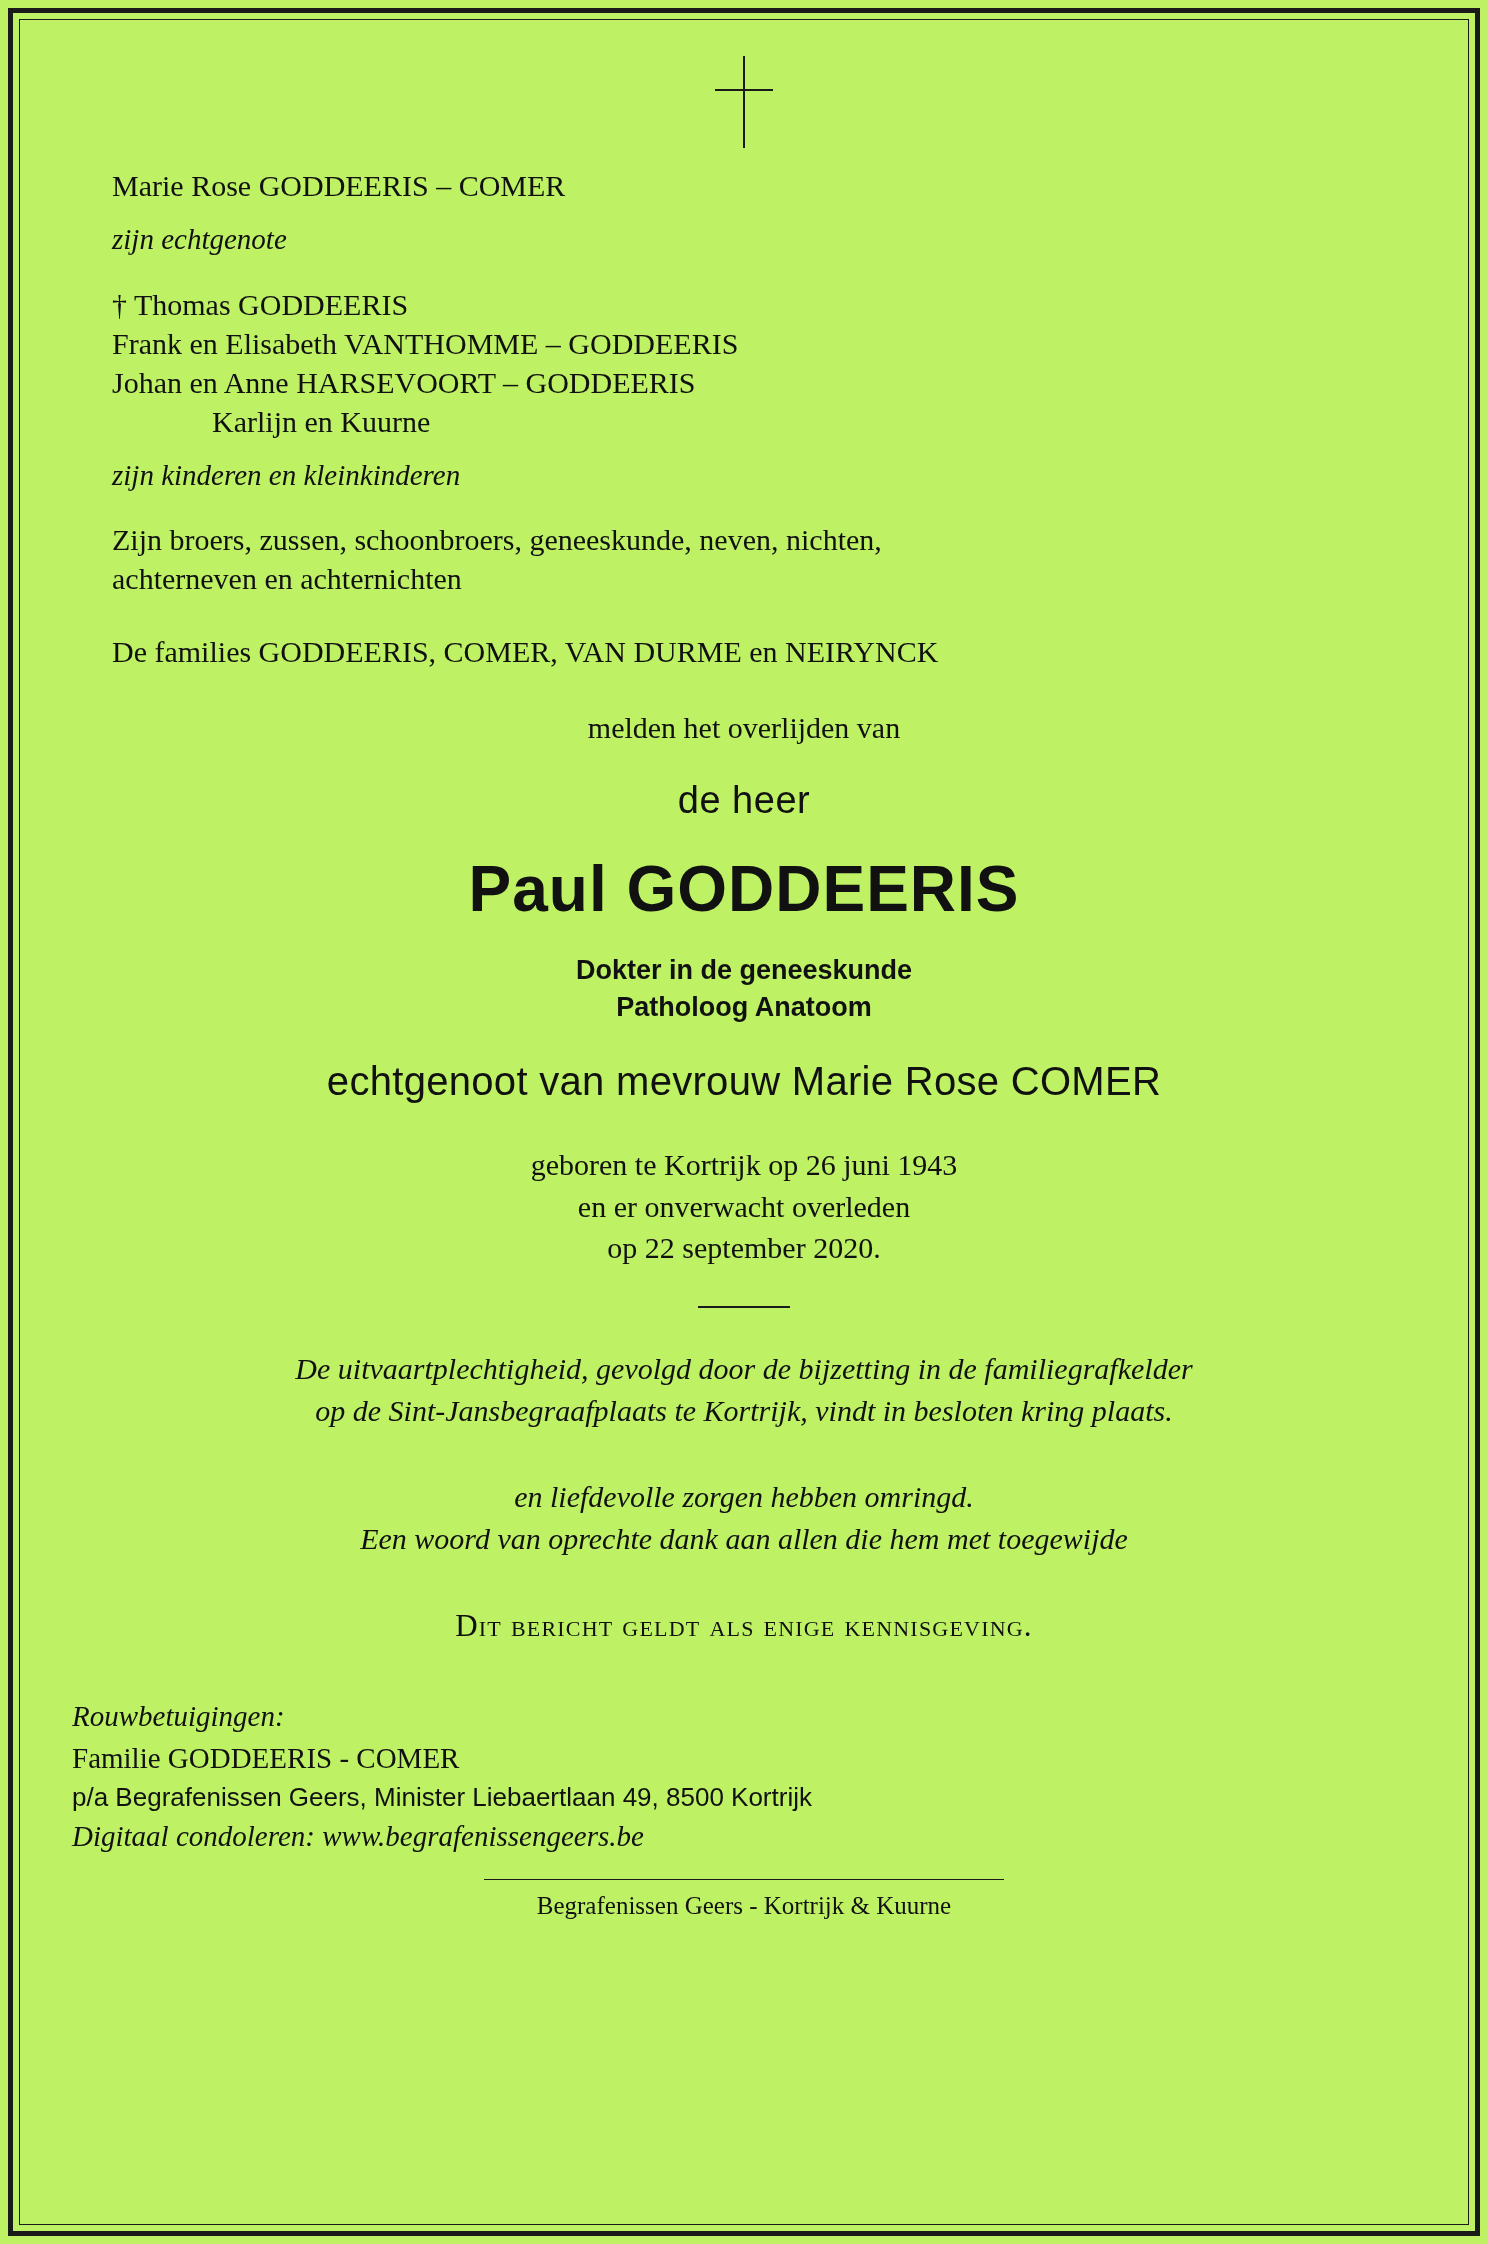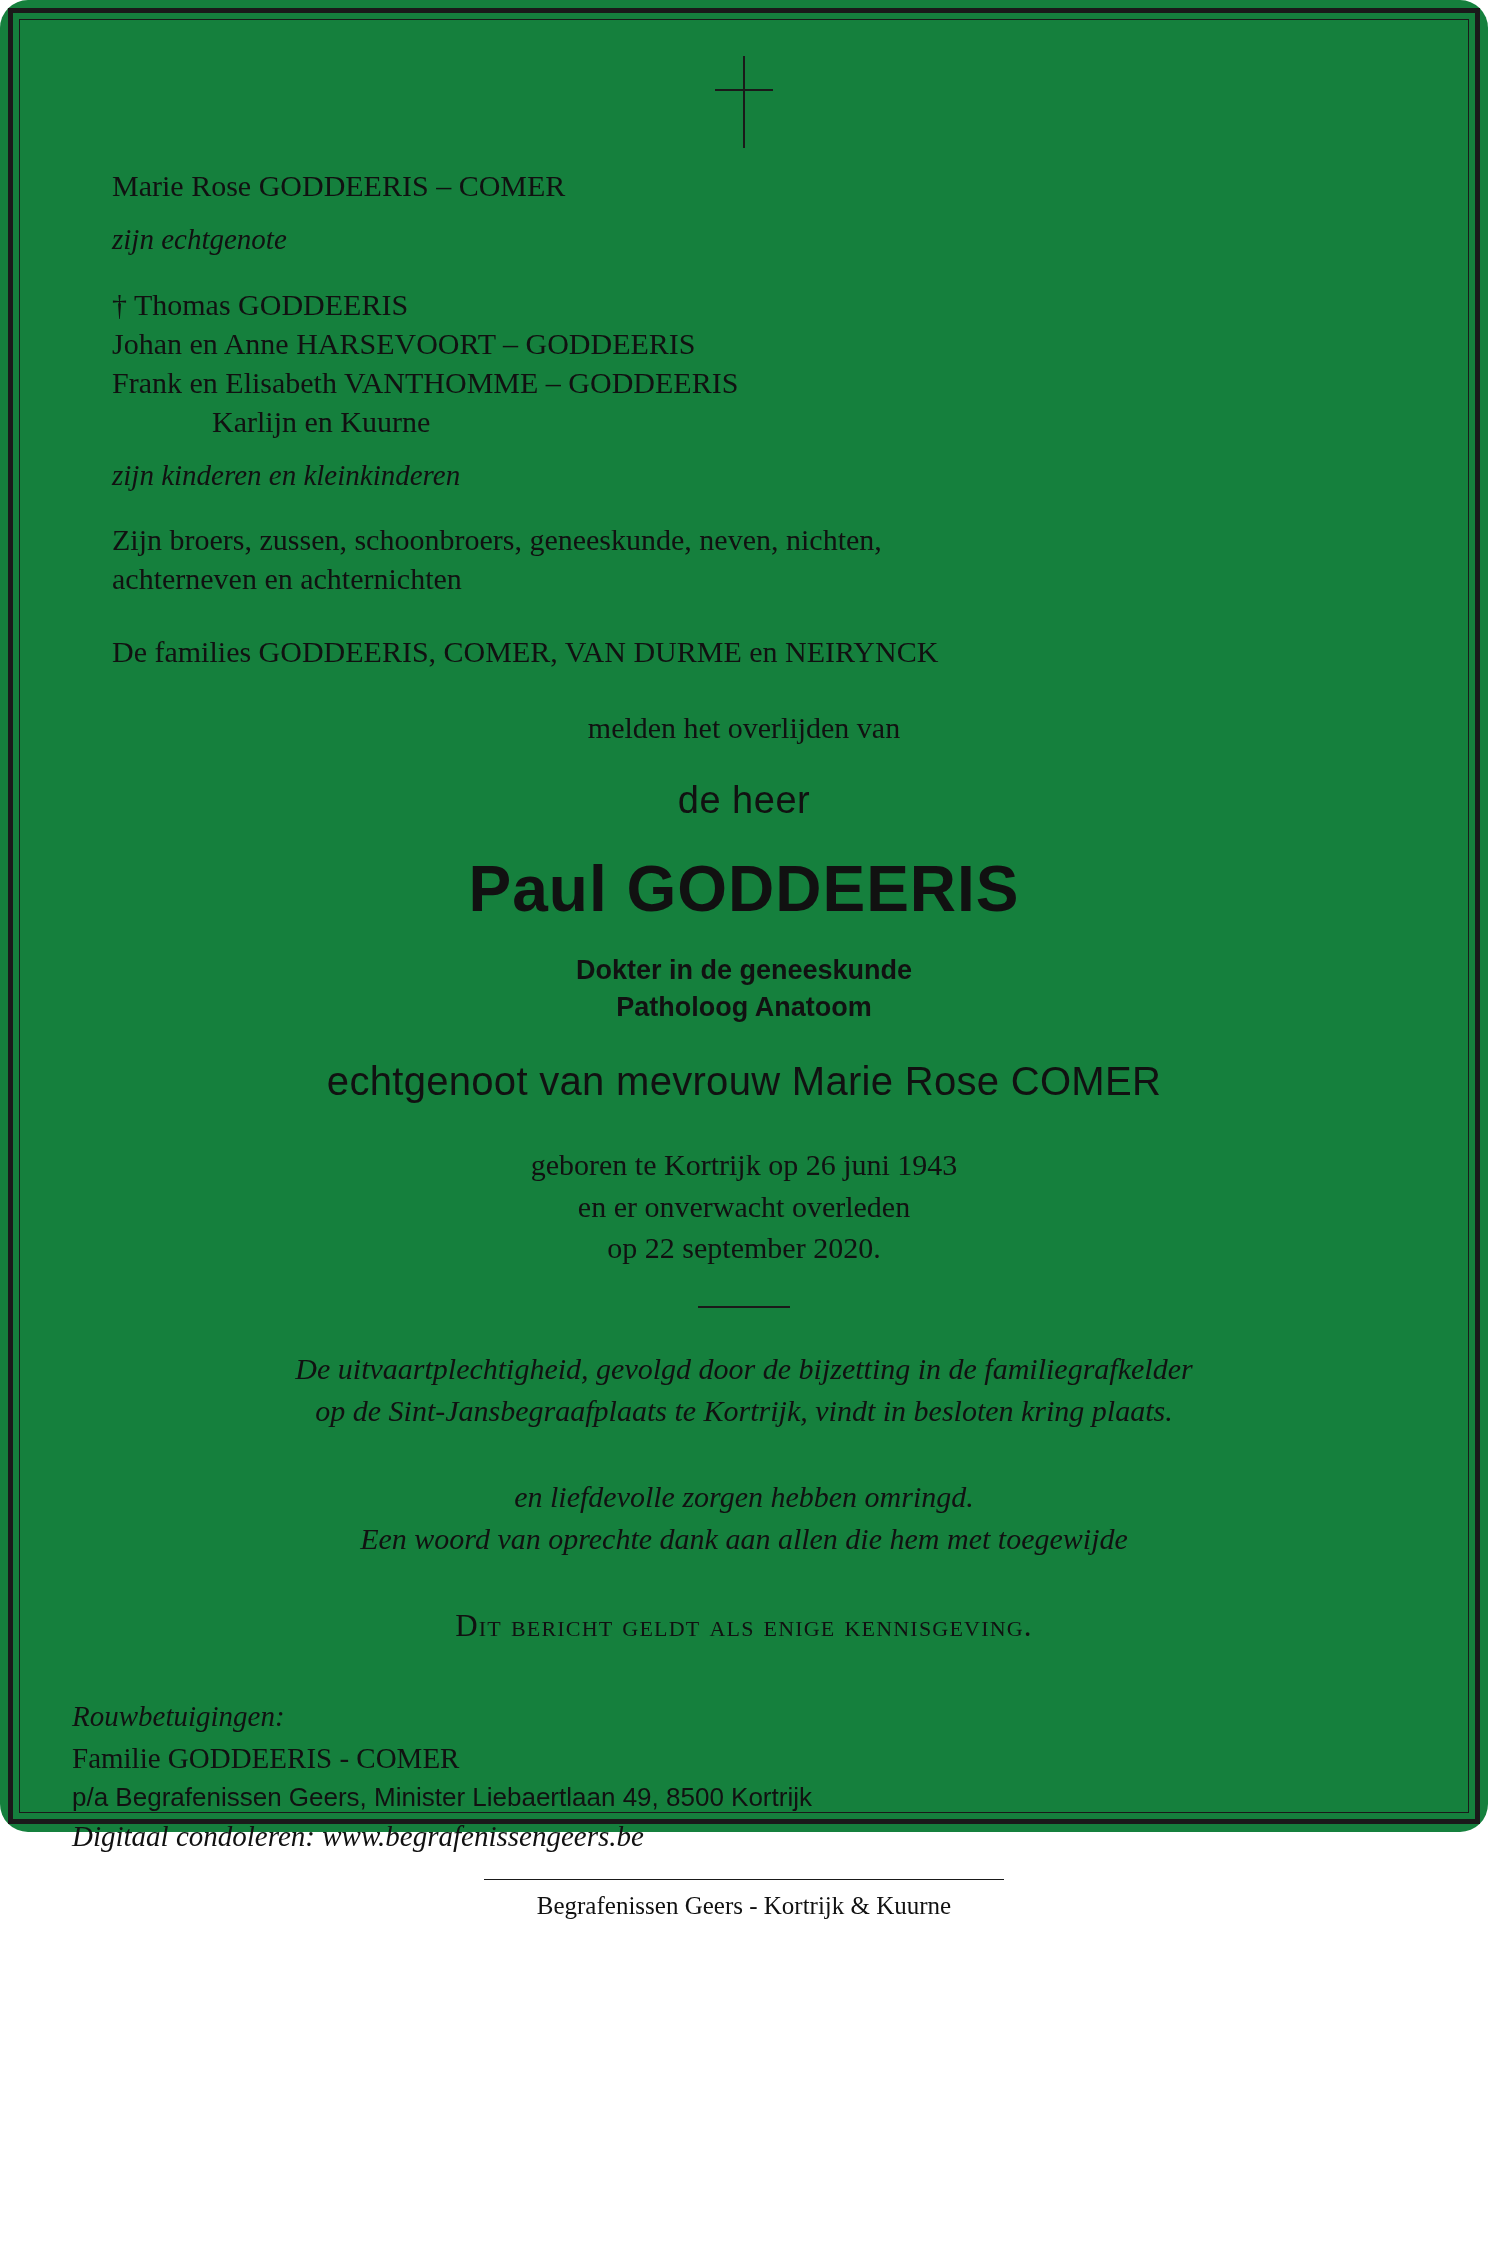--- a/index.html
+++ b/index.html
@@ -10,24 +10,23 @@
   body {
     width: 1488px;
     height: 2244px;
     font-family: "Liberation Serif", serif;
     color: #111111;
     overflow: hidden;
   }
   .page {
     position: relative;
     width: 1488px;
-    height: 1832px;
-    background: #15803d;
-    box-sizing: border-box;
-    border-radius: 28px;
+    height: 2244px;
+    background: #bef264;
+    box-sizing: border-box;
   }
   .outer-border {
     position: absolute;
     left: 8px;
     top: 8px;
     right: 8px;
     bottom: 8px;
     border: 5px solid #1a1a1a;
     box-sizing: border-box;
   }
@@ -213,22 +212,22 @@
         <div class="v"></div>
         <div class="h"></div>
       </div>
     </div>
 
     <div class="family">
       <div class="line-left">Marie Rose GODDEERIS – COMER</div>
       <div class="role">zijn echtgenote</div>
       <div class="gap-sm"></div>
       <div class="line-left">† Thomas GODDEERIS</div>
+      <div class="line-left">Frank en Elisabeth VANTHOMME – GODDEERIS</div>
       <div class="line-left">Johan en Anne HARSEVOORT – GODDEERIS</div>
-      <div class="line-left">Frank en Elisabeth VANTHOMME – GODDEERIS</div>
       <div class="line-left indent">Karlijn en Kuurne</div>
       <div class="role">zijn kinderen en kleinkinderen</div>
       <div class="gap-sm"></div>
       <div class="line-left">Zijn broers, zussen, schoonbroers, geneeskunde, neven, nichten,</div>
       <div class="line-left">achterneven en achternichten</div>
       <div class="gap-md"></div>
       <div class="line-left">De families GODDEERIS, COMER, VAN DURME en NEIRYNCK</div>
     </div>
 
     <div class="melden">melden het overlijden van</div>

